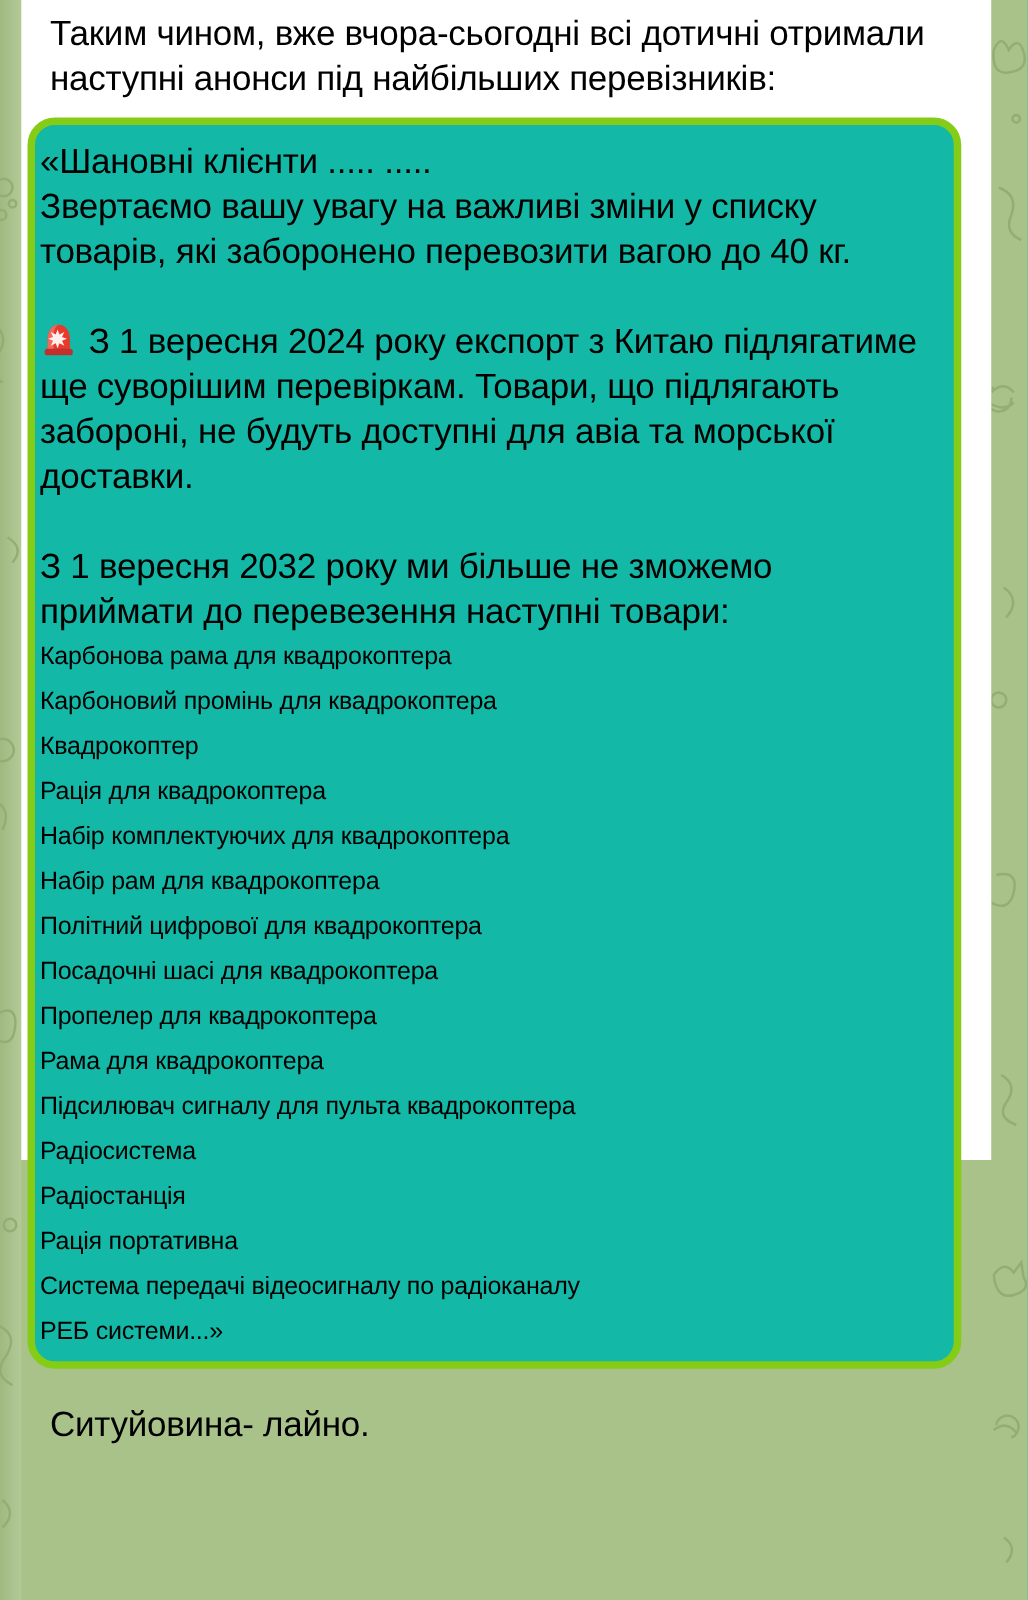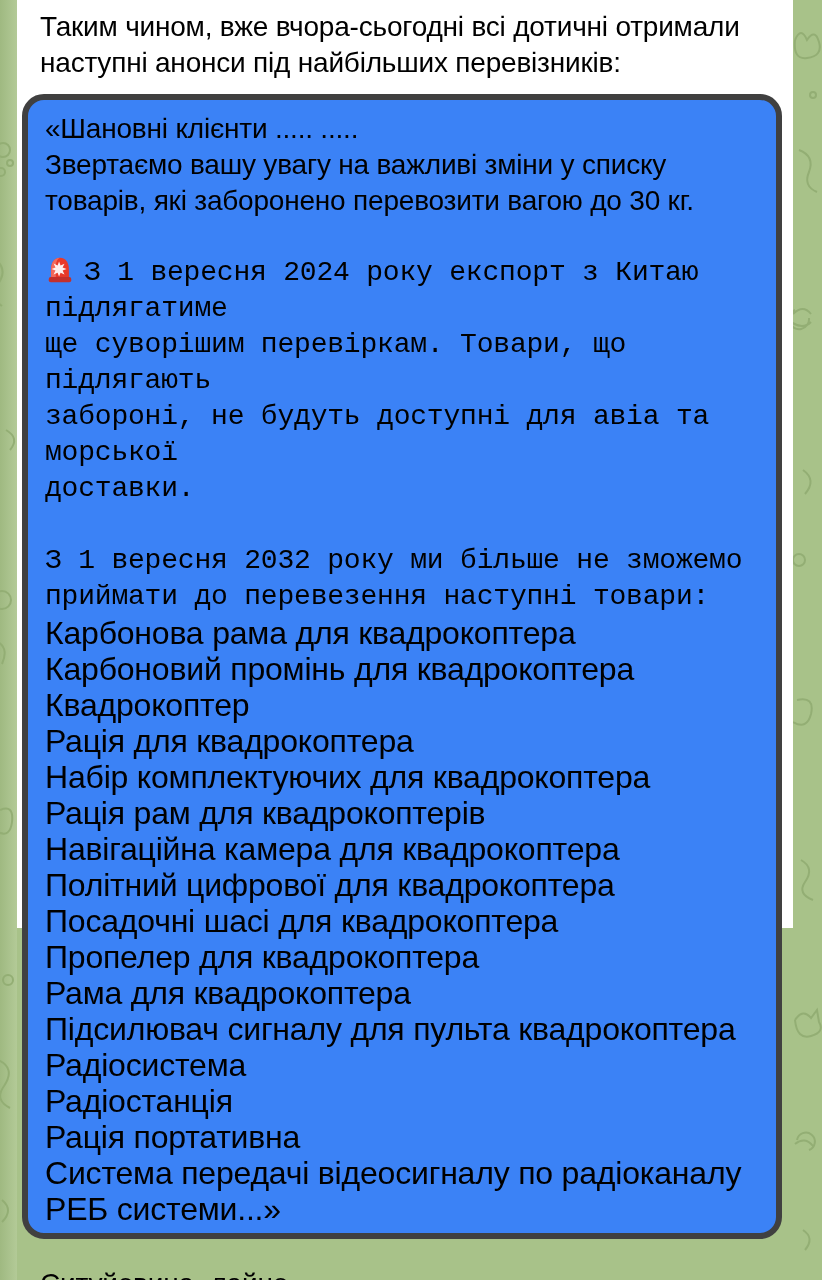--- a/index.html
+++ b/index.html
@@ -17,32 +17,32 @@
     position:absolute;left:17px;top:0;width:776px;height:928px;
     background:#ffffff;
   }
   .msg-text{
     font-size:28px;line-height:36px;letter-spacing:-0.2px;
     white-space:pre-line;
   }
   .intro{margin:9px 10px 0 23px;}
   .quote-box{
     position:relative;margin:13px 0 0 5px;width:717px;
-    border:6px solid #404040;border-radius:22px;
-    padding:11px 14px 6px 17px;
-    background:#3b82f6;
+    border:6px solid #84cc16;border-radius:22px;
+    padding:11px 14px 6px 4px;
+    background:#14b8a6;
   }
   .q-line{font-size:28px;line-height:36px;letter-spacing:-0.2px;white-space:pre-line;}
-  .gap-top{margin-top:36px;font-family:Liberation Mono, monospace;}
+  .gap-top{margin-top:36px;}
   .alert-row{position:relative;}
   .alert-icon{
     display:inline-block;width:30px;height:30px;vertical-align:-5px;margin-right:9px;
   }
   .items{margin-top:0;}
-  .items .line{font-size:32px;line-height:36px;letter-spacing:-0.2px;}
+  .items .line{font-size:20px;line-height:36px;letter-spacing:-0.2px;}
   .outro{margin:27px 10px 0 23px;}
 </style>
 </head>
 <body>
 
 <div class="bg-strip bg-left">
   <svg width="17" height="1280" viewBox="0 0 17 1280" fill="none" stroke="#93ae74" stroke-width="2">
     <circle cx="3" cy="150" r="7"></circle>
       <circle cx="10" cy="163" r="3"></circle>
       <circle cx="1" cy="172" r="4"></circle>
@@ -76,43 +76,42 @@
 <div class="bubble">
 
   <div class="msg-text intro">Таким чином, вже вчора-сьогодні всі дотичні отримали
 наступні анонси під найбільших перевізників:</div>
 
   <div class="quote-box">
 
     <div class="q-line">«Шановні клієнти ..... .....</div>
 
     <div class="q-line">Звертаємо вашу увагу на важливі зміни у списку
-товарів, які заборонено перевозити вагою до 30 кг.</div>
+товарів, які заборонено перевозити вагою до 40 кг.</div>
 
     <div class="q-line gap-top alert-row"><span class="alert-icon"><svg width="30" height="30" viewBox="0 0 32 32">
             <path d="M16 3 C9.5 3 6.5 9 6.5 15.5 V24 h19 V15.5 C25.5 9 22.5 3 16 3 Z" fill="#e8392a"></path>
             <path d="M16 3 C9.5 3 6.5 9 6.5 15.5 V24 h5 V14 C11.5 8 13 4 16 3 Z" fill="#f2695c"></path>
             <rect x="4" y="23.5" width="24" height="5.5" rx="2.2" fill="#c2302d"></rect>
             <path d="M15 7 l1.6 4.2 4.2-2 -2 4.2 4.2 1.6 -4.2 1.6 2 4.2 -4.2-2 -1.6 4.2 -1.6-4.2 -4.2 2 2-4.2 -4.2-1.6 4.2-1.6 -2-4.2 4.2 2 Z" fill="#ffffff" opacity="0.92"></path>
           </svg></span><span>З 1 вересня 2024 року експорт з Китаю підлягатиме
 ще суворішим перевіркам. Товари, що підлягають
 забороні, не будуть доступні для авіа та морської
 доставки.</span></div>
 
     <div class="q-line gap-top">З 1 вересня 2032 року ми більше не зможемо
 приймати до перевезення наступні товари:</div>
 
     <div class="items">
         <div class="line">Карбонова рама для квадрокоптера</div>
         <div class="line">Карбоновий промінь для квадрокоптера</div>
         <div class="line">Квадрокоптер</div>
         <div class="line">Рація для квадрокоптера</div>
         <div class="line">Набір комплектуючих для квадрокоптера</div>
-        <div class="line">Рація рам для квадрокоптерів</div>
-        <div class="line">Навігаційна камера для квадрокоптера</div>
+        <div class="line">Набір рам для квадрокоптера</div>
         <div class="line">Політний цифрової для квадрокоптера</div>
         <div class="line">Посадочні шасі для квадрокоптера</div>
         <div class="line">Пропелер для квадрокоптера</div>
         <div class="line">Рама для квадрокоптера</div>
         <div class="line">Підсилювач сигналу для пульта квадрокоптера</div>
         <div class="line">Радіосистема</div>
         <div class="line">Радіостанція</div>
         <div class="line">Рація портативна</div>
         <div class="line">Система передачі відеосигналу по радіоканалу</div>
         <div class="line">РЕБ системи...»</div>

